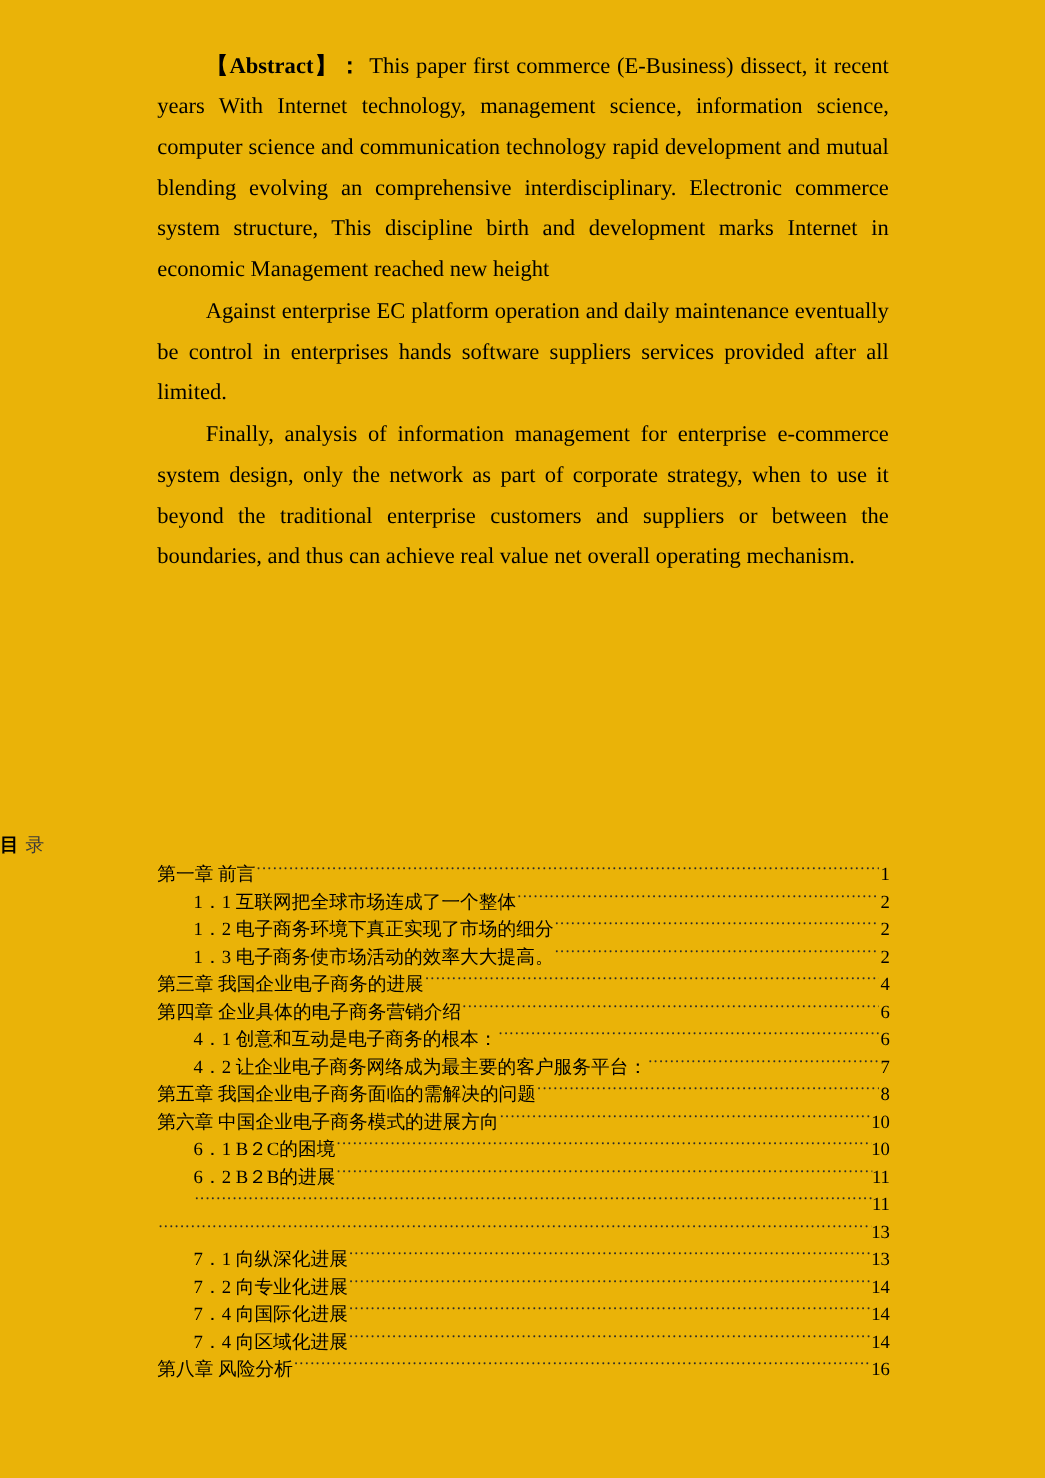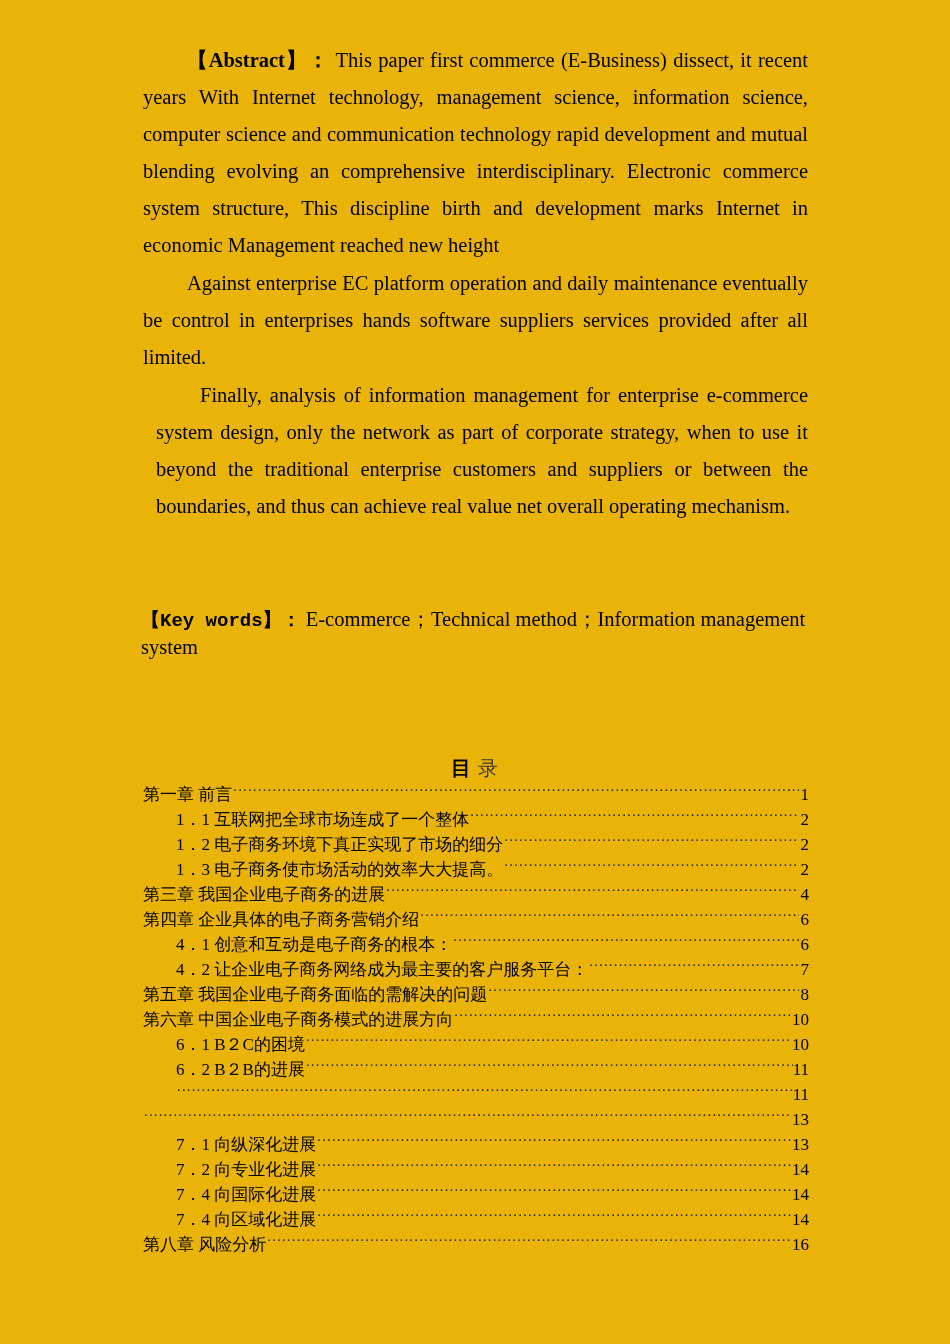--- a/index.html
+++ b/index.html
@@ -42,21 +42,21 @@
     hyphens: none;
   }
 
   .label-cjk-bold {
     font-weight: bold;
     font-family: "Liberation Serif", "DejaVu Serif", serif;
   }
 
   
   .para2 { margin-top: 1px; }
-  .para3 { margin-top: 1px; margin-left: 13px; }
+  .para3 { margin-top: 1px; }
 
   
   .keywords-block {
     position: absolute;
     left: 141px;
     top: 606px;
     width: 672px;
     font-size: 20.5px;
     line-height: 26px;
   }
@@ -75,22 +75,22 @@
     font-family: "Liberation Serif", "DejaVu Serif", serif;
     font-size: 20.5px;
   }
 
   
   .toc-title {
     position: absolute;
     left: 0;
     top: 756px;
     width: 950px;
-    text-align: center;
-    font-size: 20px;
+    text-align: left;
+    font-size: 17px;
     line-height: 25px;
     letter-spacing: 1px;
   }
   .toc-title .c1 { font-weight: bold; }
   .toc-title .c2 { font-weight: normal; color: #3a3a3a; }
 
   .toc {
     position: absolute;
     left: 143px;
     top: 782px;
@@ -147,23 +147,20 @@
 
   <div class="abstract-block">
 
     <p class="para"><span class="label-cjk-bold">【Abstract】</span><span class="label-cjk-bold">：</span> <span>This paper first commerce (E-Business) dissect, it recent years With Internet technology, management science, information science, computer science and communication technology rapid development and mutual blending evolving an comprehensive interdisciplinary. Electronic commerce system structure, This discipline birth and development marks Internet in economic Management reached new height</span></p>
 
     <p class="para para2">Against enterprise EC platform operation and daily maintenance eventually be control in enterprises hands software suppliers services provided after all limited.</p>
 
     <p class="para para3">Finally, analysis of information management for enterprise e-commerce system design, only the network as part of corporate strategy, when to use it beyond the traditional enterprise customers and suppliers or between the boundaries, and thus can achieve real value net overall operating mechanism.</p>
   </div>
 
-  <div class="keywords-block">
-    <span class="kw-label">【Key words】</span><span class="kw-colon">：</span> <span class="kw-body">E-commerce；Technical method；Information management system</span>
-  </div>
 
   <div class="toc-title">
     <span class="c1">目</span>&nbsp;<span class="c2">录</span>
   </div>
 
   <div class="toc" id="toc-list">
       <div class="toc-row">
         <span class="toc-label">第一章 前言</span>
         <span class="toc-dots"></span>
         <span class="toc-page">1</span>

